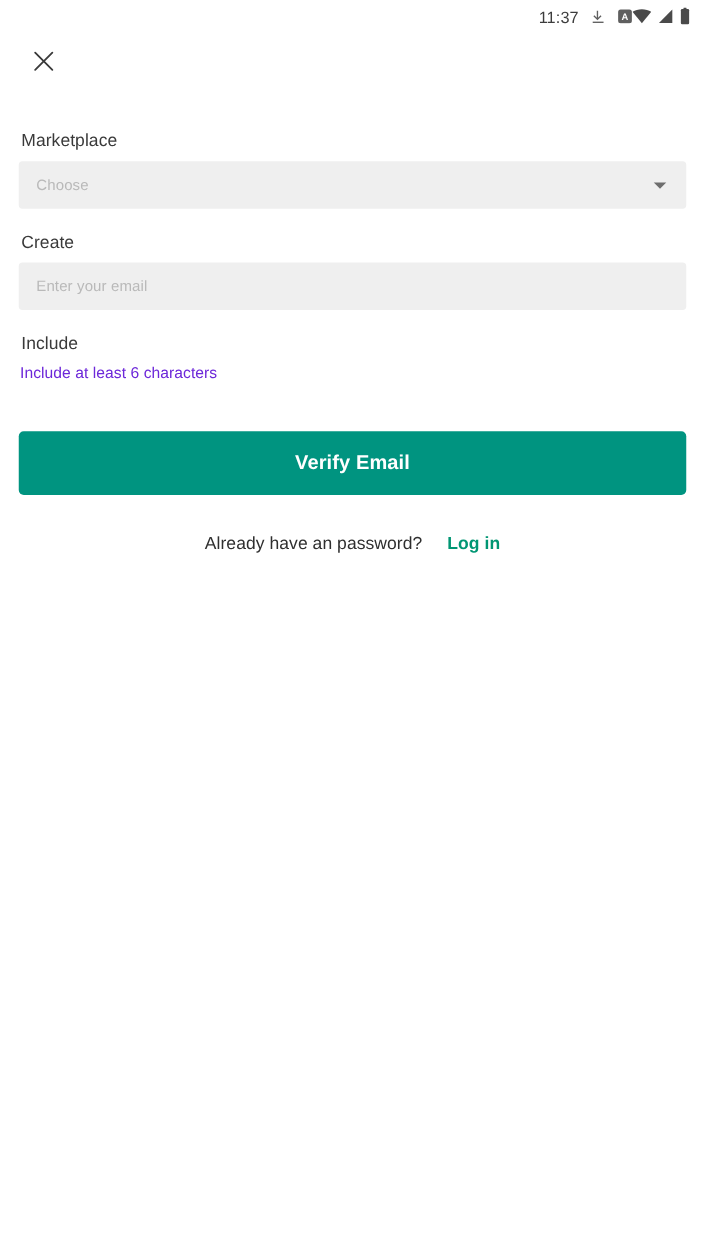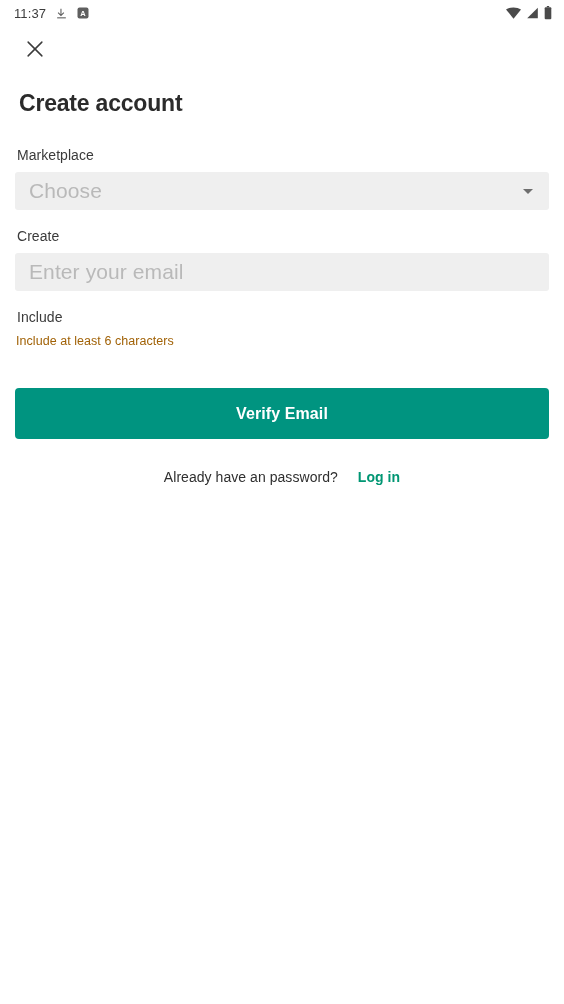--- a/index.html
+++ b/index.html
@@ -15,21 +15,21 @@
     color: #2b2b2b;
     -webkit-font-smoothing: antialiased;
     overflow: hidden;
   }
 
   
   .status-bar {
     height: 26px;
     display: flex;
     align-items: center;
-    justify-content: space-between;
+    justify-content: flex-end;
     padding: 0 12px 0 14px;
     background: #ffffff;
   }
   .status-left {
     display: flex;
     align-items: center;
     gap: 9px;
   }
   .status-time {
     font-size: 13px;
@@ -96,21 +96,21 @@
     border: none;
     border-radius: 3px;
     display: flex;
     align-items: center;
     padding: 0 14px;
     cursor: text;
   }
   .field-box.select { cursor: pointer; }
 
   .field-placeholder {
-    font-size: 21px;
+    font-size: 12px;
     color: #b9b9b9;
     letter-spacing: 0.1px;
     flex: 1;
     white-space: nowrap;
     overflow: hidden;
   }
 
   .caret-down {
     width: 0;
     height: 0;
@@ -129,21 +129,21 @@
     align-items: center;
     justify-content: center;
     background: none;
     border: none;
     cursor: pointer;
     margin-right: -2px;
   }
 
   .helper-text {
     font-size: 12.5px;
-    color: #a16207;
+    color: #6d28d9;
     margin: 9px 0 0 1px;
     letter-spacing: 0.05px;
   }
 
   .primary-btn {
     display: block;
     width: 100%;
     height: 51px;
     margin-top: 40px;
     background: #009480;
@@ -217,21 +217,20 @@
       <svg width="22" height="22" viewBox="0 0 24 24" fill="none" stroke="#3b3b3b" stroke-width="1.6" stroke-linecap="round">
         <line x1="4.5" y1="4.5" x2="19.5" y2="19.5"></line>
         <line x1="19.5" y1="4.5" x2="4.5" y2="19.5"></line>
       </svg>
     </span>
   </button>
 </div>
 
 <div class="content">
 
-  <h1 class="page-title">Create account</h1>
 
   <div class="form">
 
     <div class="field-group">
       <label class="field-label">Marketplace</label>
       <div class="field-box select">
         <span class="field-placeholder">Choose</span>
         <span class="caret-down"></span>
       </div>
     </div>

